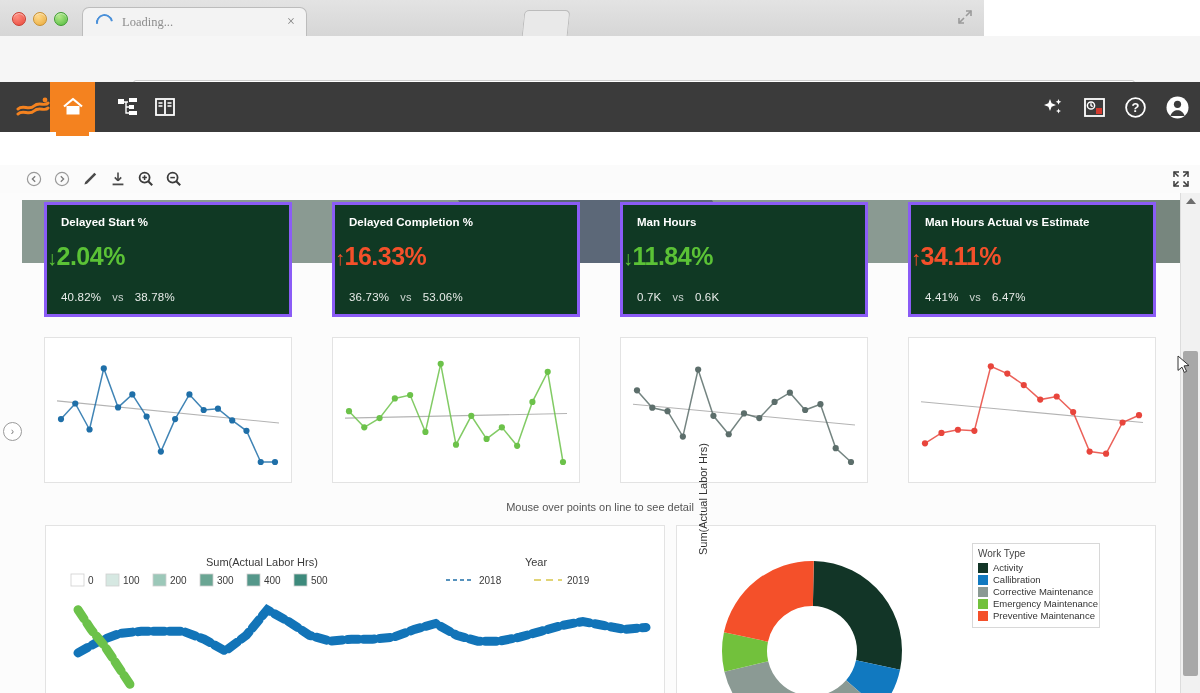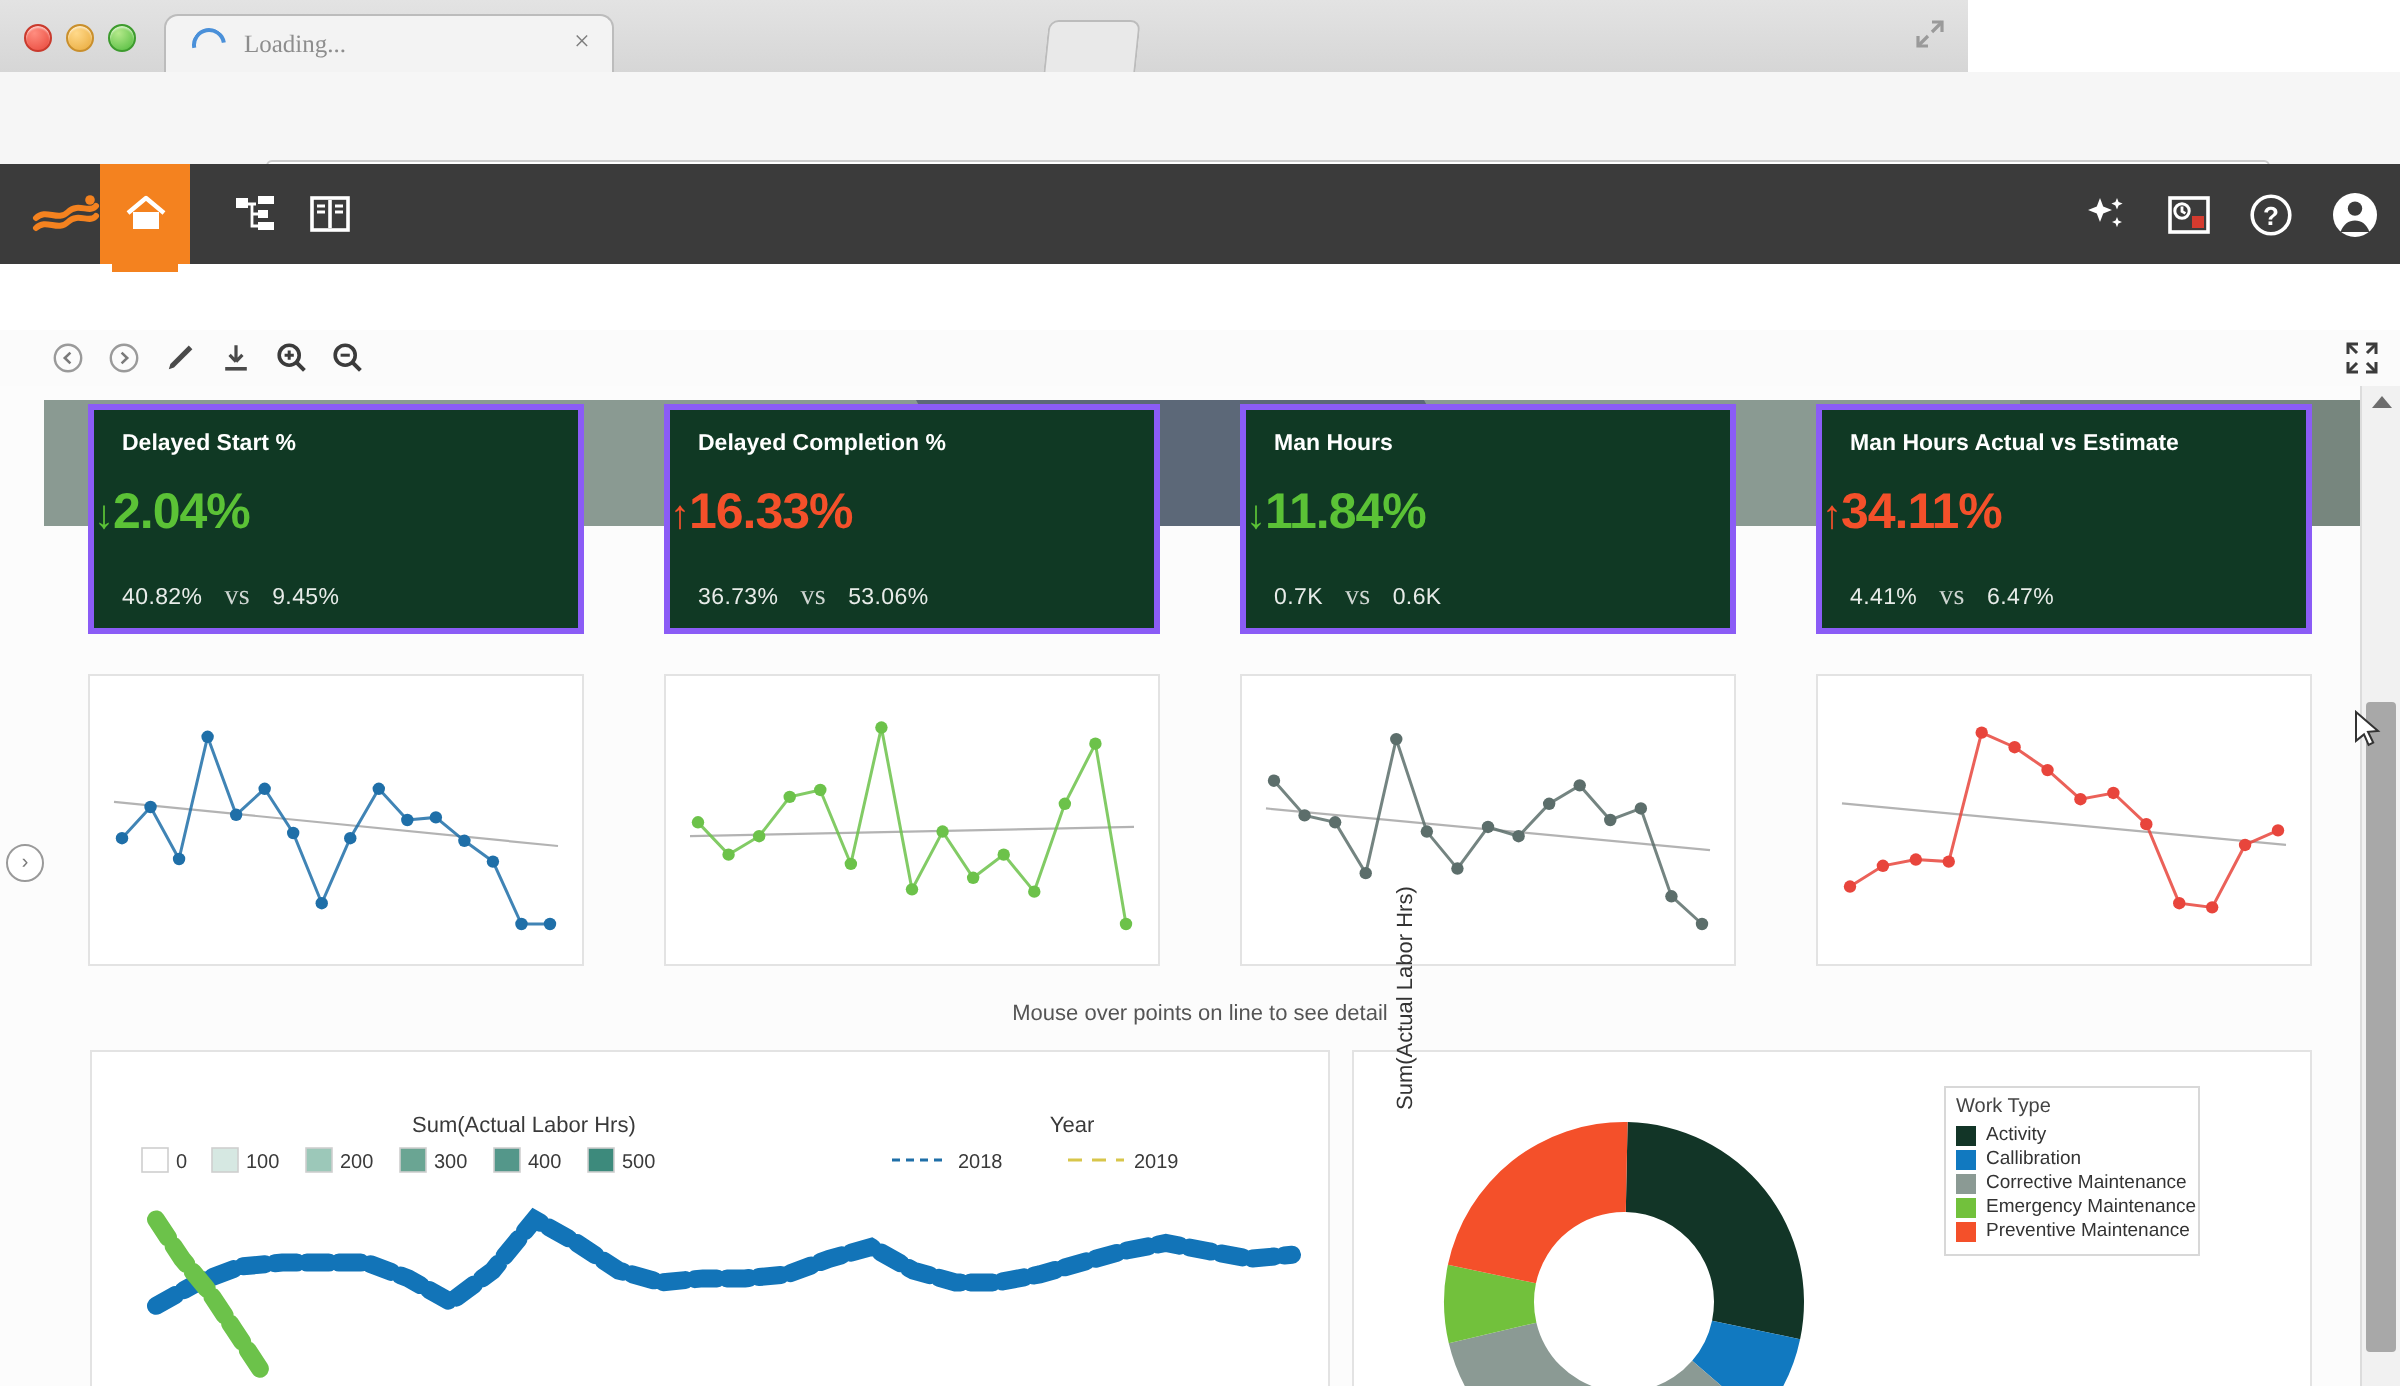--- a/index.html
+++ b/index.html
@@ -158,21 +158,21 @@
     position:absolute;left:0;right:0;top:37px;text-align:left;
     font-size:25px;font-weight:bold;letter-spacing:-0.5px;
   }
   .kpi-value.up{color:#f4502a;}
   .kpi-value.down{color:#5bc236;}
   .kpi-value .arrow{font-size:20px;font-weight:normal;}
   .kpi-sub{
     position:absolute;left:14px;top:86px;font-size:11.5px;color:#e8ece9;
     letter-spacing:.2px;
   }
-  .kpi-sub .vs{margin:0 11px;font-size:14px;color:#cfd6d2;font-family:Liberation Serif, serif;}
+  .kpi-sub .vs{margin:0 11px;font-size:11px;color:#cfd6d2;}
 
   
   .spark{
     position:absolute;top:337px;width:248px;height:146px;
     background:#ffffff;border:1px solid #e3e3e3;box-sizing:border-box;
   }
   .mouse-hint{
     position:absolute;left:0;right:0;top:501px;text-align:center;
     font-size:11px;color:#555;
   }
@@ -412,21 +412,21 @@
     <div class="wedge"></div>
     <div class="wedge2"></div>
   </div>
 
   <div class="kpi" style="left:44px">
     <div class="kpi-title">Delayed Start %</div>
     <div class="kpi-value down">
       <span class="arrow">↓</span><span>2.04%</span>
     </div>
     <div class="kpi-sub">
-      <span>40.82%</span><span class="vs">vs</span><span>9.45%</span>
+      <span>40.82%</span><span class="vs">vs</span><span>38.78%</span>
     </div>
   </div>
 
   <div class="kpi" style="left:332px">
     <div class="kpi-title">Delayed Completion %</div>
     <div class="kpi-value up">
       <span class="arrow">↑</span><span>16.33%</span>
     </div>
     <div class="kpi-sub">
       <span>36.73%</span><span class="vs">vs</span><span>53.06%</span>

